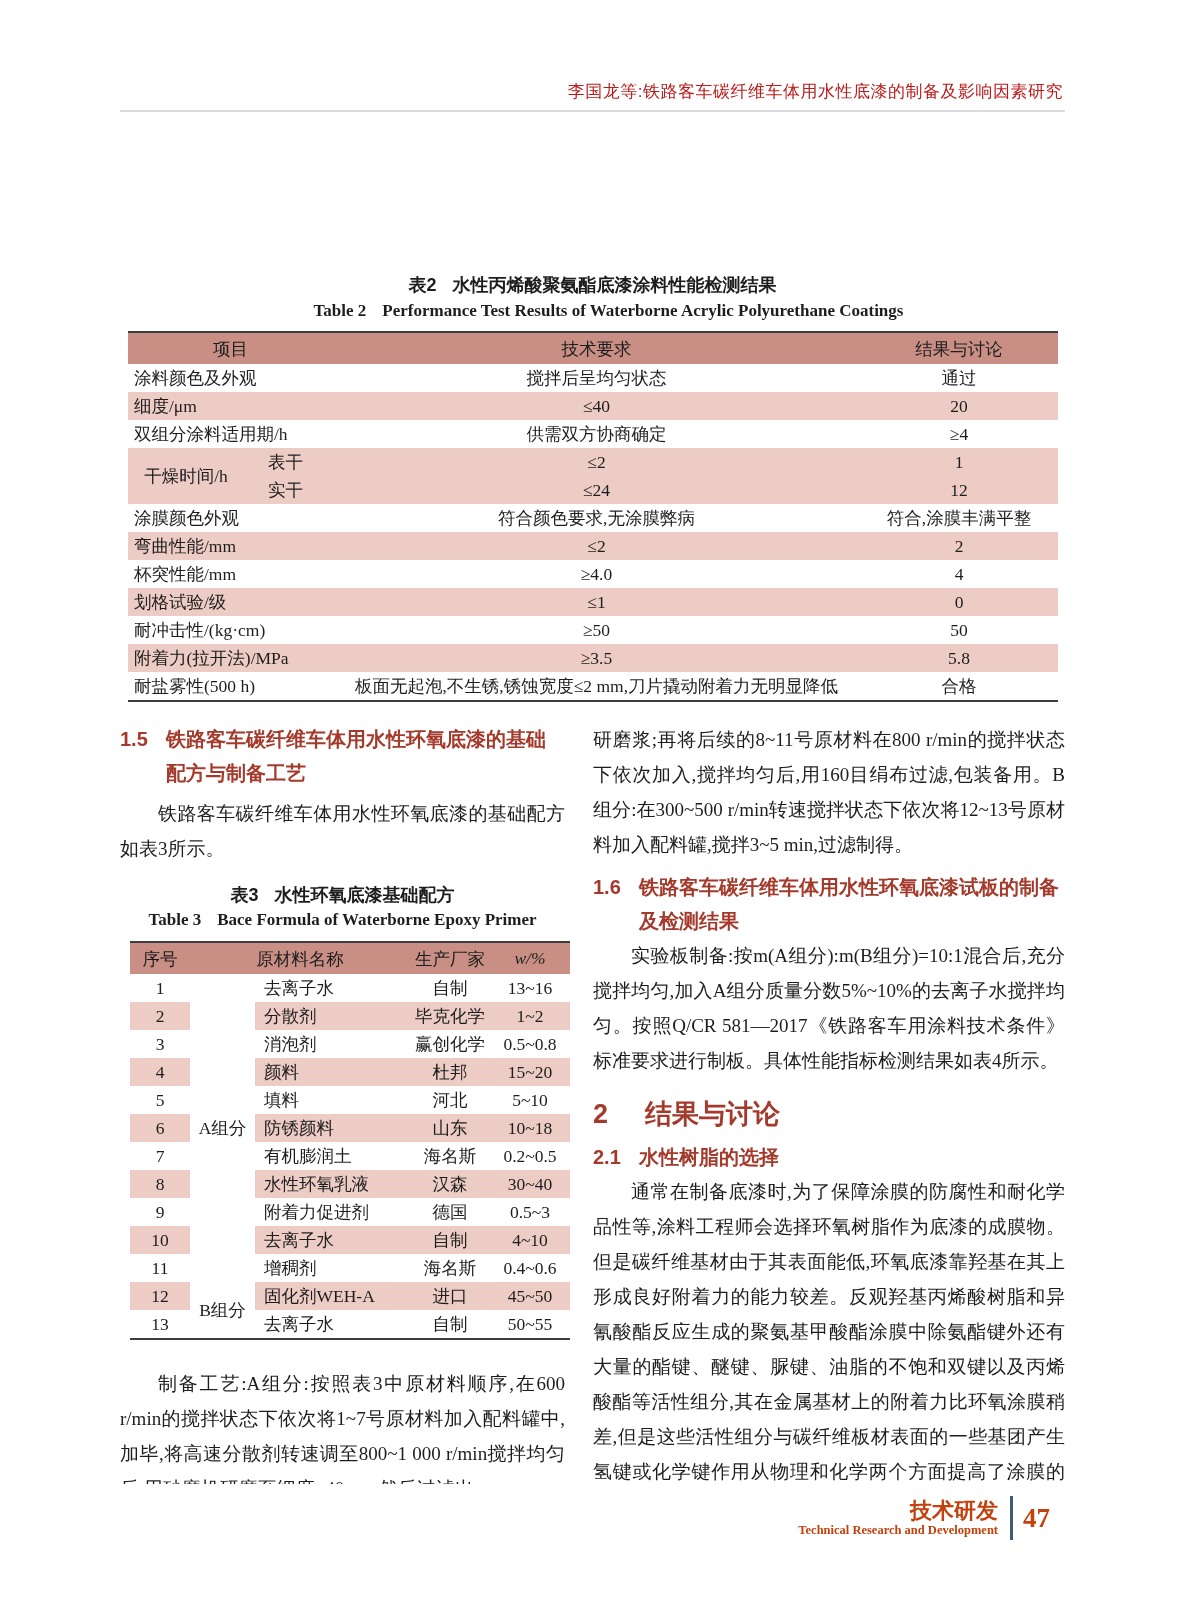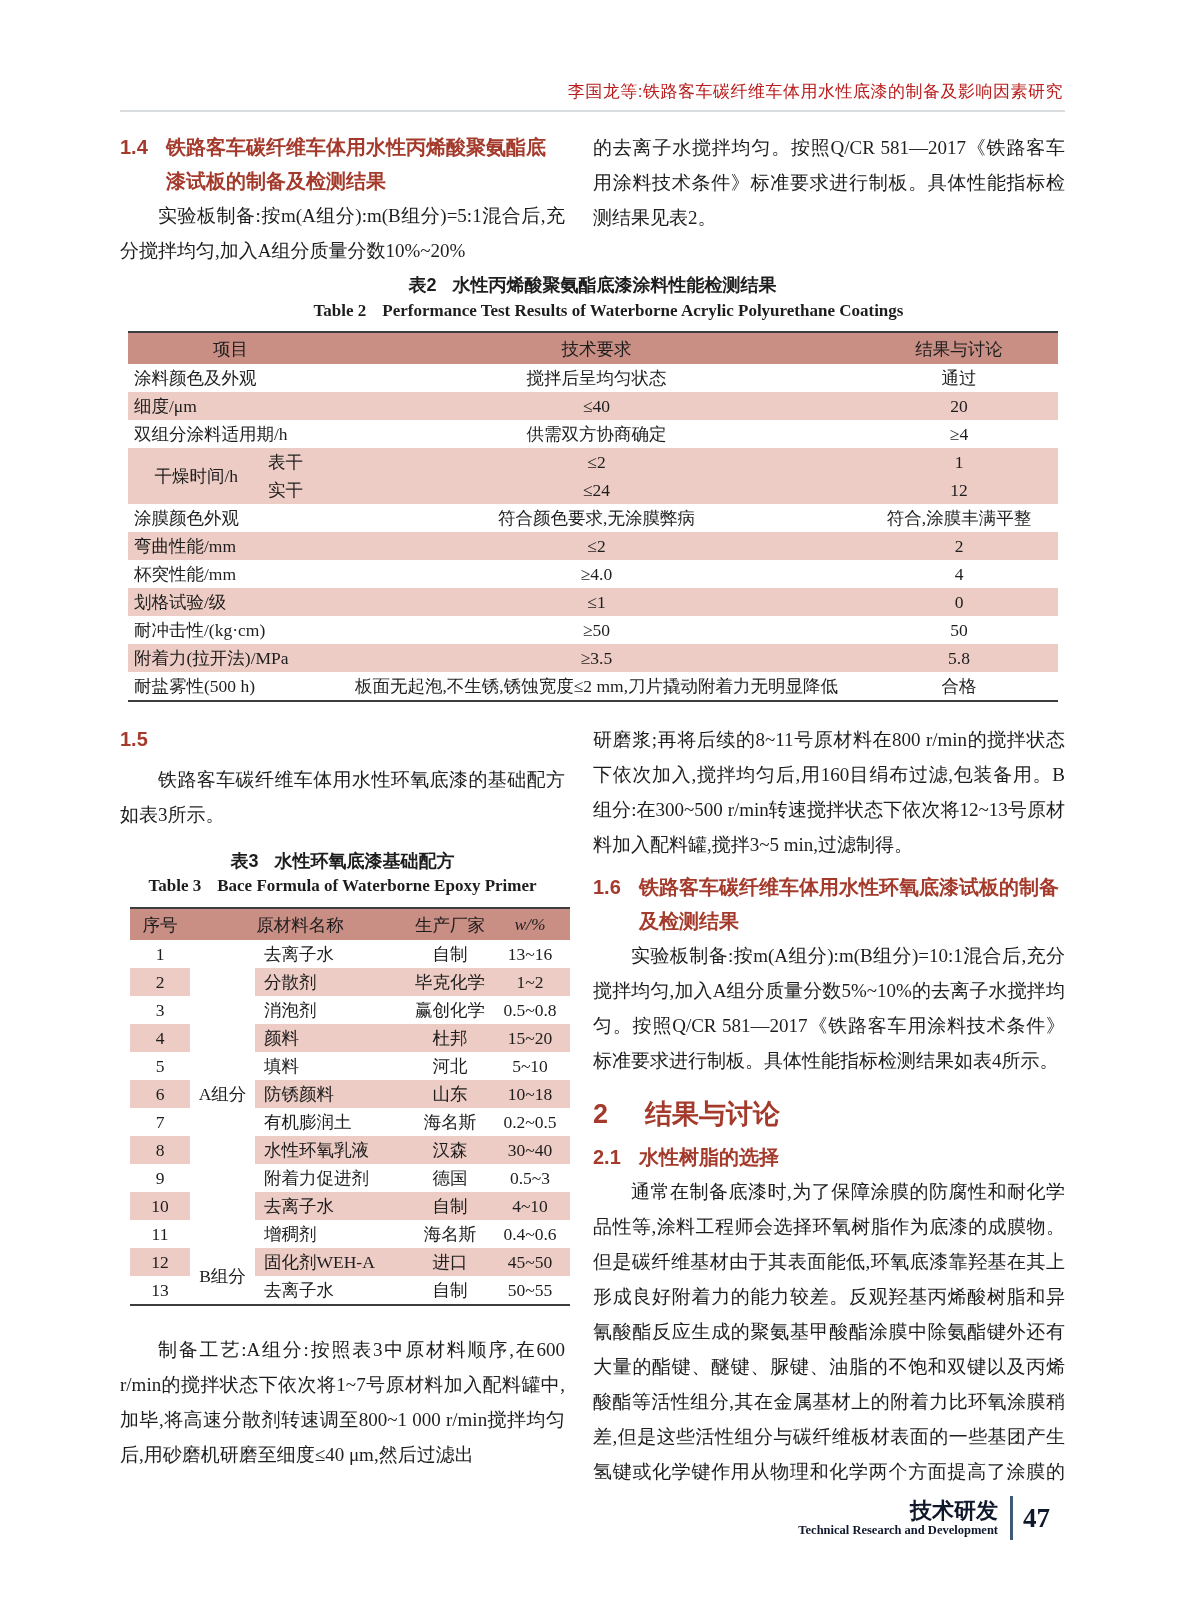--- a/index.html
+++ b/index.html
@@ -39,59 +39,47 @@
   .cap2-zh{position:absolute;top:272px;left:120px;width:945px;}
   .cap2-en{position:absolute;top:299px;left:136px;width:945px;}
 
   
   table{border-collapse:collapse;table-layout:fixed;font-size:17.5px;
         border-top:2px solid #3d3d3d;border-bottom:2px solid #3d3d3d;}
   td,th{padding:0;height:28px;font-weight:normal;text-align:center;vertical-align:middle;overflow:hidden;}
   thead th{background:#c98f85;height:31px;margin-top:34px;}
   .t2{position:absolute;top:331px;left:128px;width:930px;}
   .t2 .c1{text-align:left;padding-left:6px;}
-  .t2 .c1a{text-align:right;padding-left:6px;margin-top:12px;}
+  .t2 .c1a{text-align:center;padding-left:6px;margin-top:12px;}
   .pinkrow td{background:#ecccc4;}
   .t3{margin:9px 0 0 10px;width:440px;}
   .t3 .c-name{text-align:left;padding-left:9px;}
   .t3 .c-grp{background:#ffffff !important;}
   .ital{font-style:italic;}
 
   
   .mt6{margin-top:6px;} .mt8{margin-top:8px;}
   .mt16{margin-top:16px;} .mt26{margin-top:26px;}
 
   
-  .footer{position:absolute;top:1496px;right:137px;display:flex;align-items:center;color:#0f172a;}
+  .footer{position:absolute;top:1496px;right:137px;display:flex;align-items:center;color:#c2410c;}
   .f-txt{text-align:right;}
   .f-zh{font-family:"Liberation Sans","DejaVu Sans",sans-serif;font-weight:bold;font-size:22px;line-height:25px;}
   .f-en{font-family:"Liberation Serif","DejaVu Serif",serif;font-weight:bold;font-size:12.5px;line-height:15px;}
   .f-bar{width:3px;height:44px;background:#3e5a76;margin:0 10px 0 12px;}
   .f-num{font-family:"Liberation Serif","DejaVu Serif",serif;font-weight:bold;font-size:27px;}
 </style>
 </head>
 <body>
 
 <div class="page">
 
   <div class="runhead">李国龙等:铁路客车碳纤维车体用水性底漆的制备及影响因素研究</div>
   <div class="headrule"></div>
 
-  <div class="topgrid">
-    <div class="col-l">
-      <h3 class="h-sec">
-        <span class="num">1.4</span>
-        <span class="t">铁路客车碳纤维车体用水性丙烯酸聚氨酯底漆试板的制备及检测结果</span>
-      </h3>
-      <p class="indent">实验板制备:按m(A组分):m(B组分)=5:1混合后,充分搅拌均匀,加入A组分质量分数10%~20%</p>
-    </div>
-    <div class="col-r">
-      <p>的去离子水搅拌均匀。按照Q/CR 581—2017《铁路客车用涂料技术条件》标准要求进行制板。具体性能指标检测结果见表2。</p>
-    </div>
-  </div>
 
   <div class="cap-zh cap2-zh">
     <span>表2</span><span class="gap"></span><span>水性丙烯酸聚氨酯底漆涂料性能检测结果</span>
   </div>
   <div class="cap-en cap2-en">
     <span>Table 2</span><span class="gap"></span><span>Performance Test Results of Waterborne Acrylic Polyurethane Coatings</span>
   </div>
 
   <table class="t2">
     <colgroup>
@@ -169,20 +157,21 @@
         <td>板面无起泡,不生锈,锈蚀宽度≤2 mm,刀片撬动附着力无明显降低</td>
         <td>合格</td>
       </tr>
     </tbody>
   </table>
 
   <div class="maingrid">
     <div class="col-l">
       <h3 class="h-sec">
         <span class="num">1.5</span>
+        <span class="t">铁路客车碳纤维车体用水性环氧底漆的基础配方与制备工艺</span>
       </h3>
       <p class="indent mt6">铁路客车碳纤维车体用水性环氧底漆的基础配方如表3所示。</p>
 
       <div class="cap-zh mt16">
         <span>表3</span><span class="gap"></span><span>水性环氧底漆基础配方</span>
       </div>
       <div class="cap-en">
         <span>Table 3</span><span class="gap"></span><span>Bace Formula of Waterborne Epoxy Primer</span>
       </div>
 

